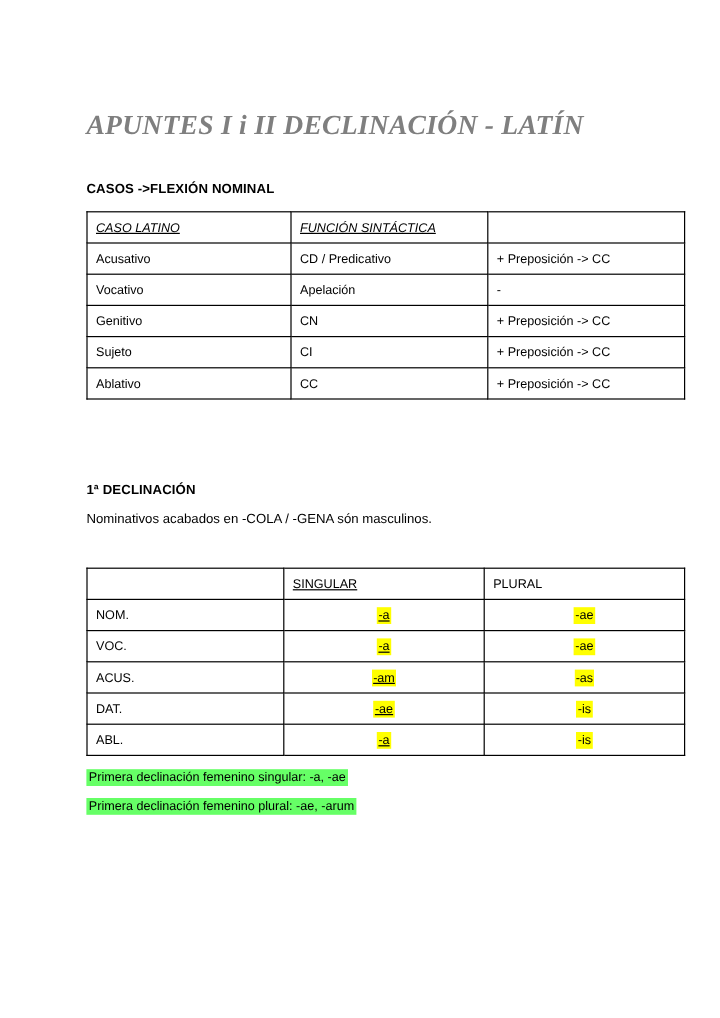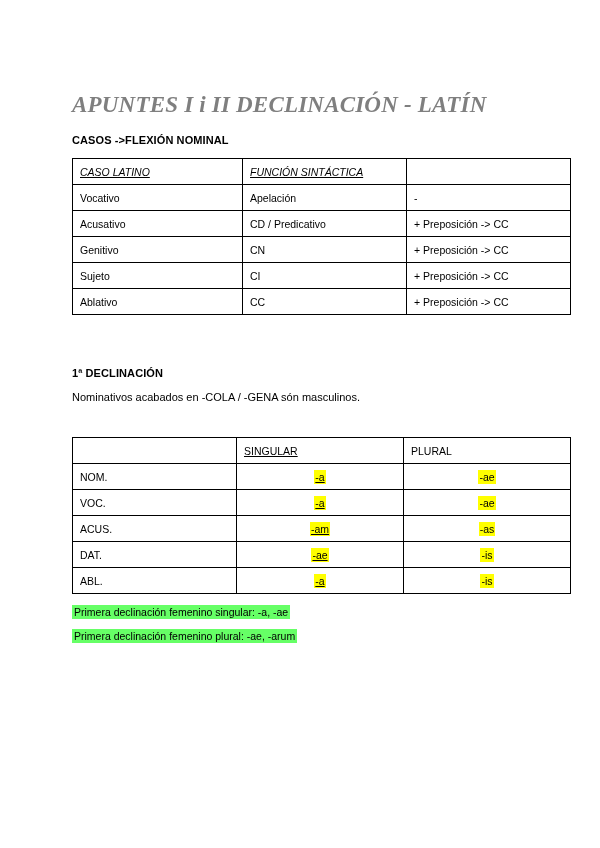--- a/index.html
+++ b/index.html
@@ -28,21 +28,21 @@
     font-weight: bold;
     font-size: 23px;
     color: #7f7f7f;
     letter-spacing: 0.2px;
     margin: 20px 0 0 0;
     white-space: nowrap;
   }
   .section-heading {
     font-size: 11px;
     font-weight: bold;
-    margin: 16px 0 0 0;
+    margin: 34px 0 0 0;
     letter-spacing: 0.1px;
   }
   .para {
     font-size: 11px;
     margin: 12px 0 0 0;
   }
   table.grid {
     border-collapse: collapse;
     width: 456px;
     margin-top: 12px;
@@ -100,28 +100,28 @@
   <div class="section-heading">CASOS -&gt;FLEXIÓN NOMINAL</div>
 
   <table class="grid cases-table">
     <tbody>
       <tr>
         <td><span class="italic-underline">CASO LATINO</span></td>
         <td><span class="italic-underline">FUNCIÓN SINTÁCTICA</span></td>
         <td></td>
       </tr>
       <tr>
+        <td>Acusativo</td>
+        <td>CD / Predicativo</td>
+        <td>+ Preposición -&gt; CC</td>
+      </tr>
+      <tr>
         <td>Vocativo</td>
         <td>Apelación</td>
         <td>-</td>
-      </tr>
-      <tr>
-        <td>Acusativo</td>
-        <td>CD / Predicativo</td>
-        <td>+ Preposición -&gt; CC</td>
       </tr>
       <tr>
         <td>Genitivo</td>
         <td>CN</td>
         <td>+ Preposición -&gt; CC</td>
       </tr>
       <tr>
         <td>Sujeto</td>
         <td>CI</td>
         <td>+ Preposición -&gt; CC</td>

